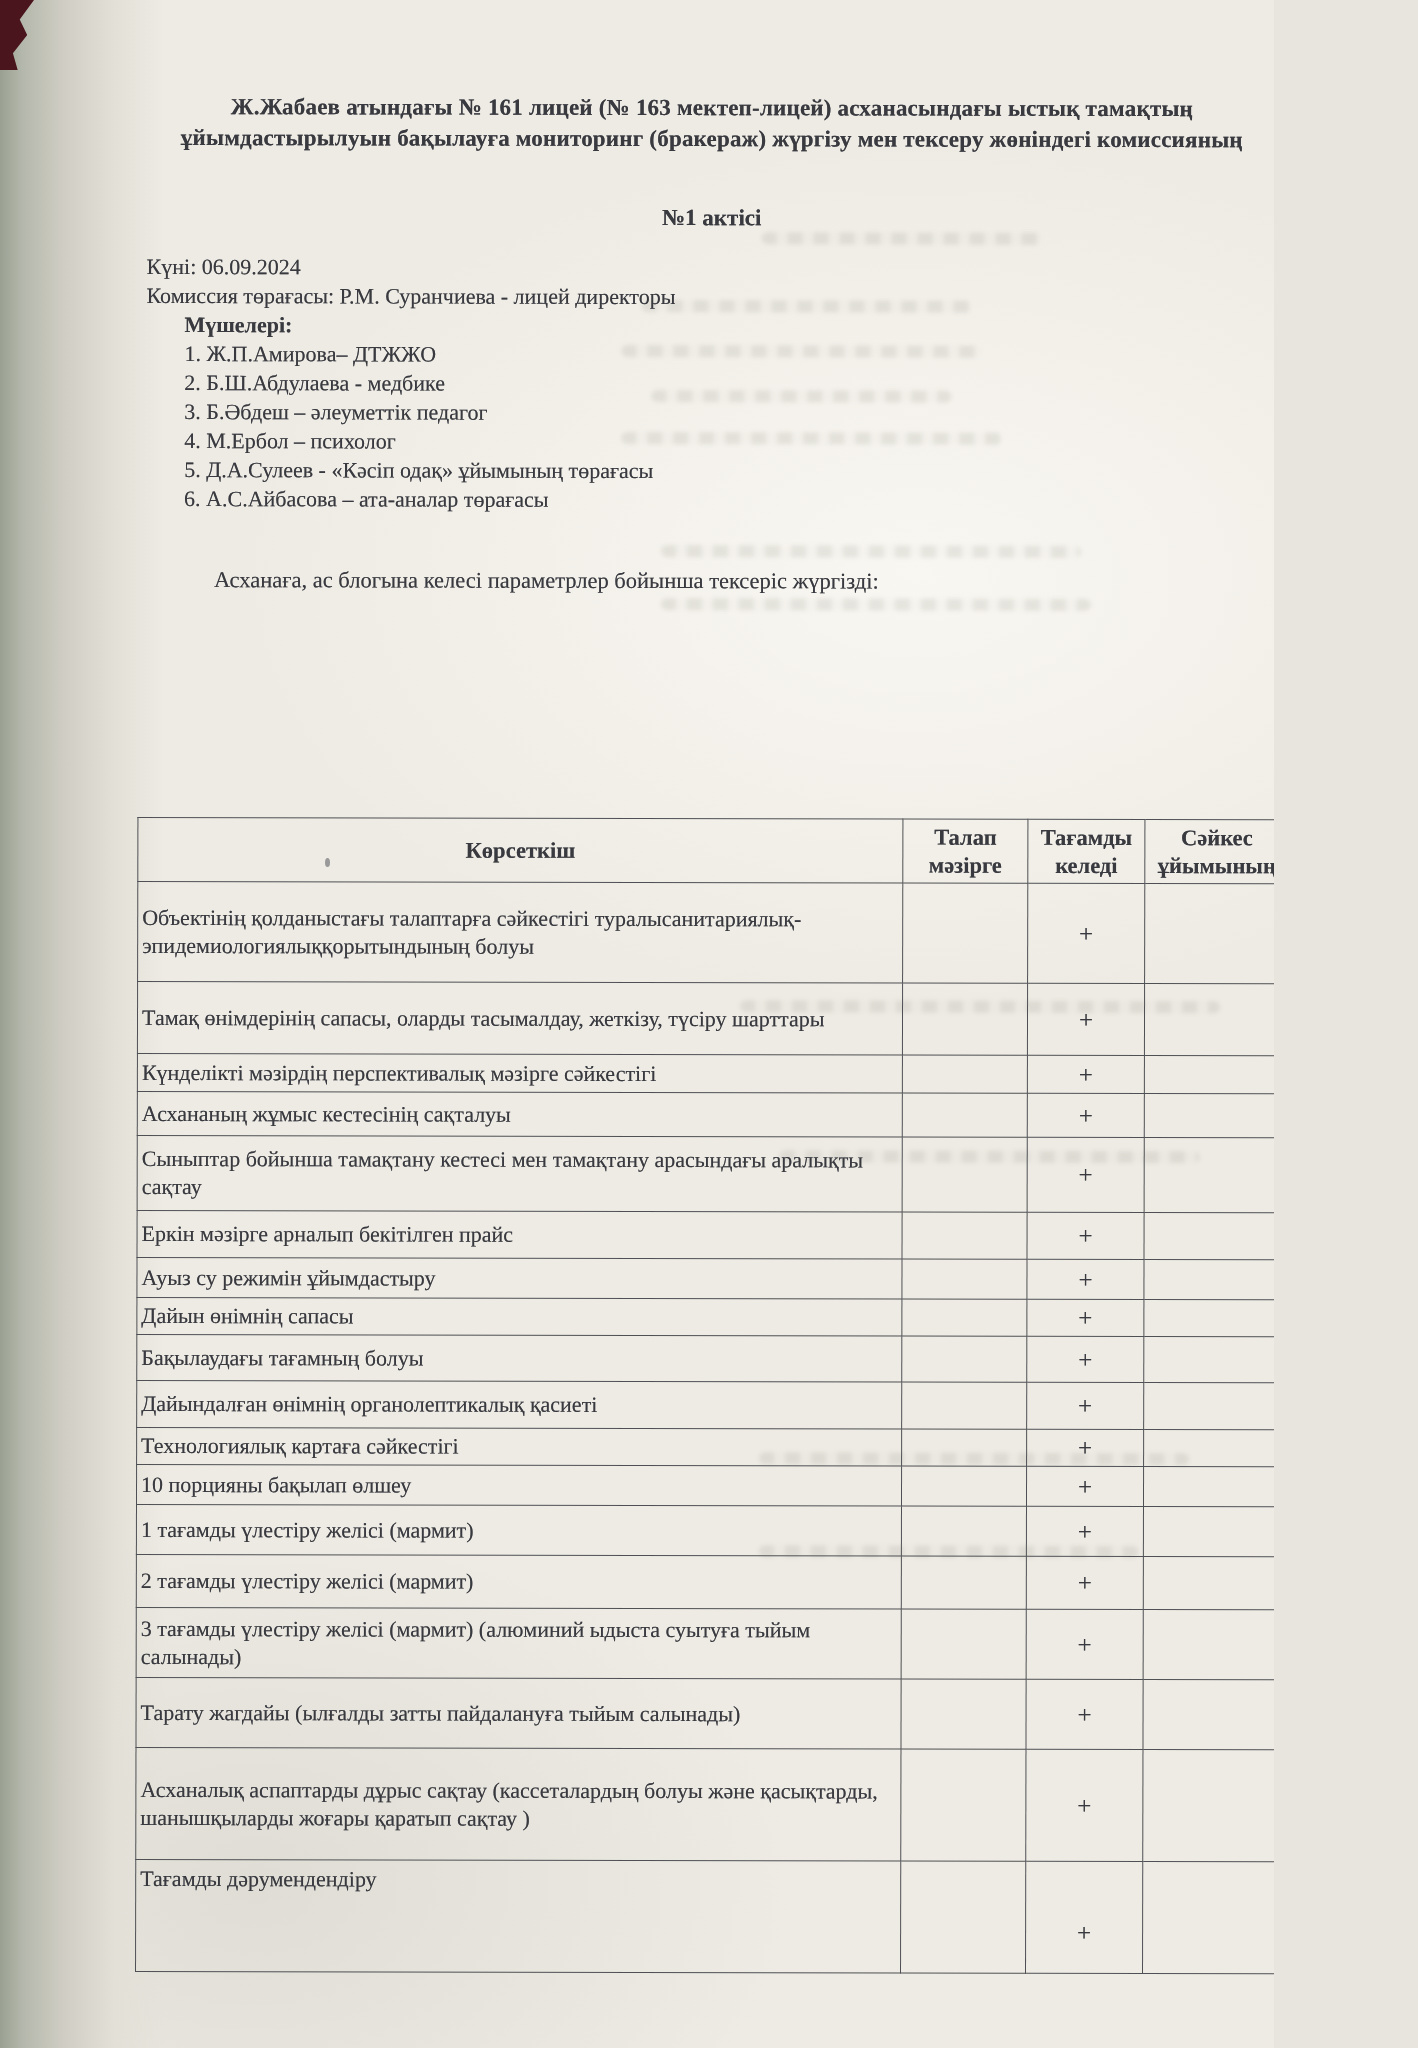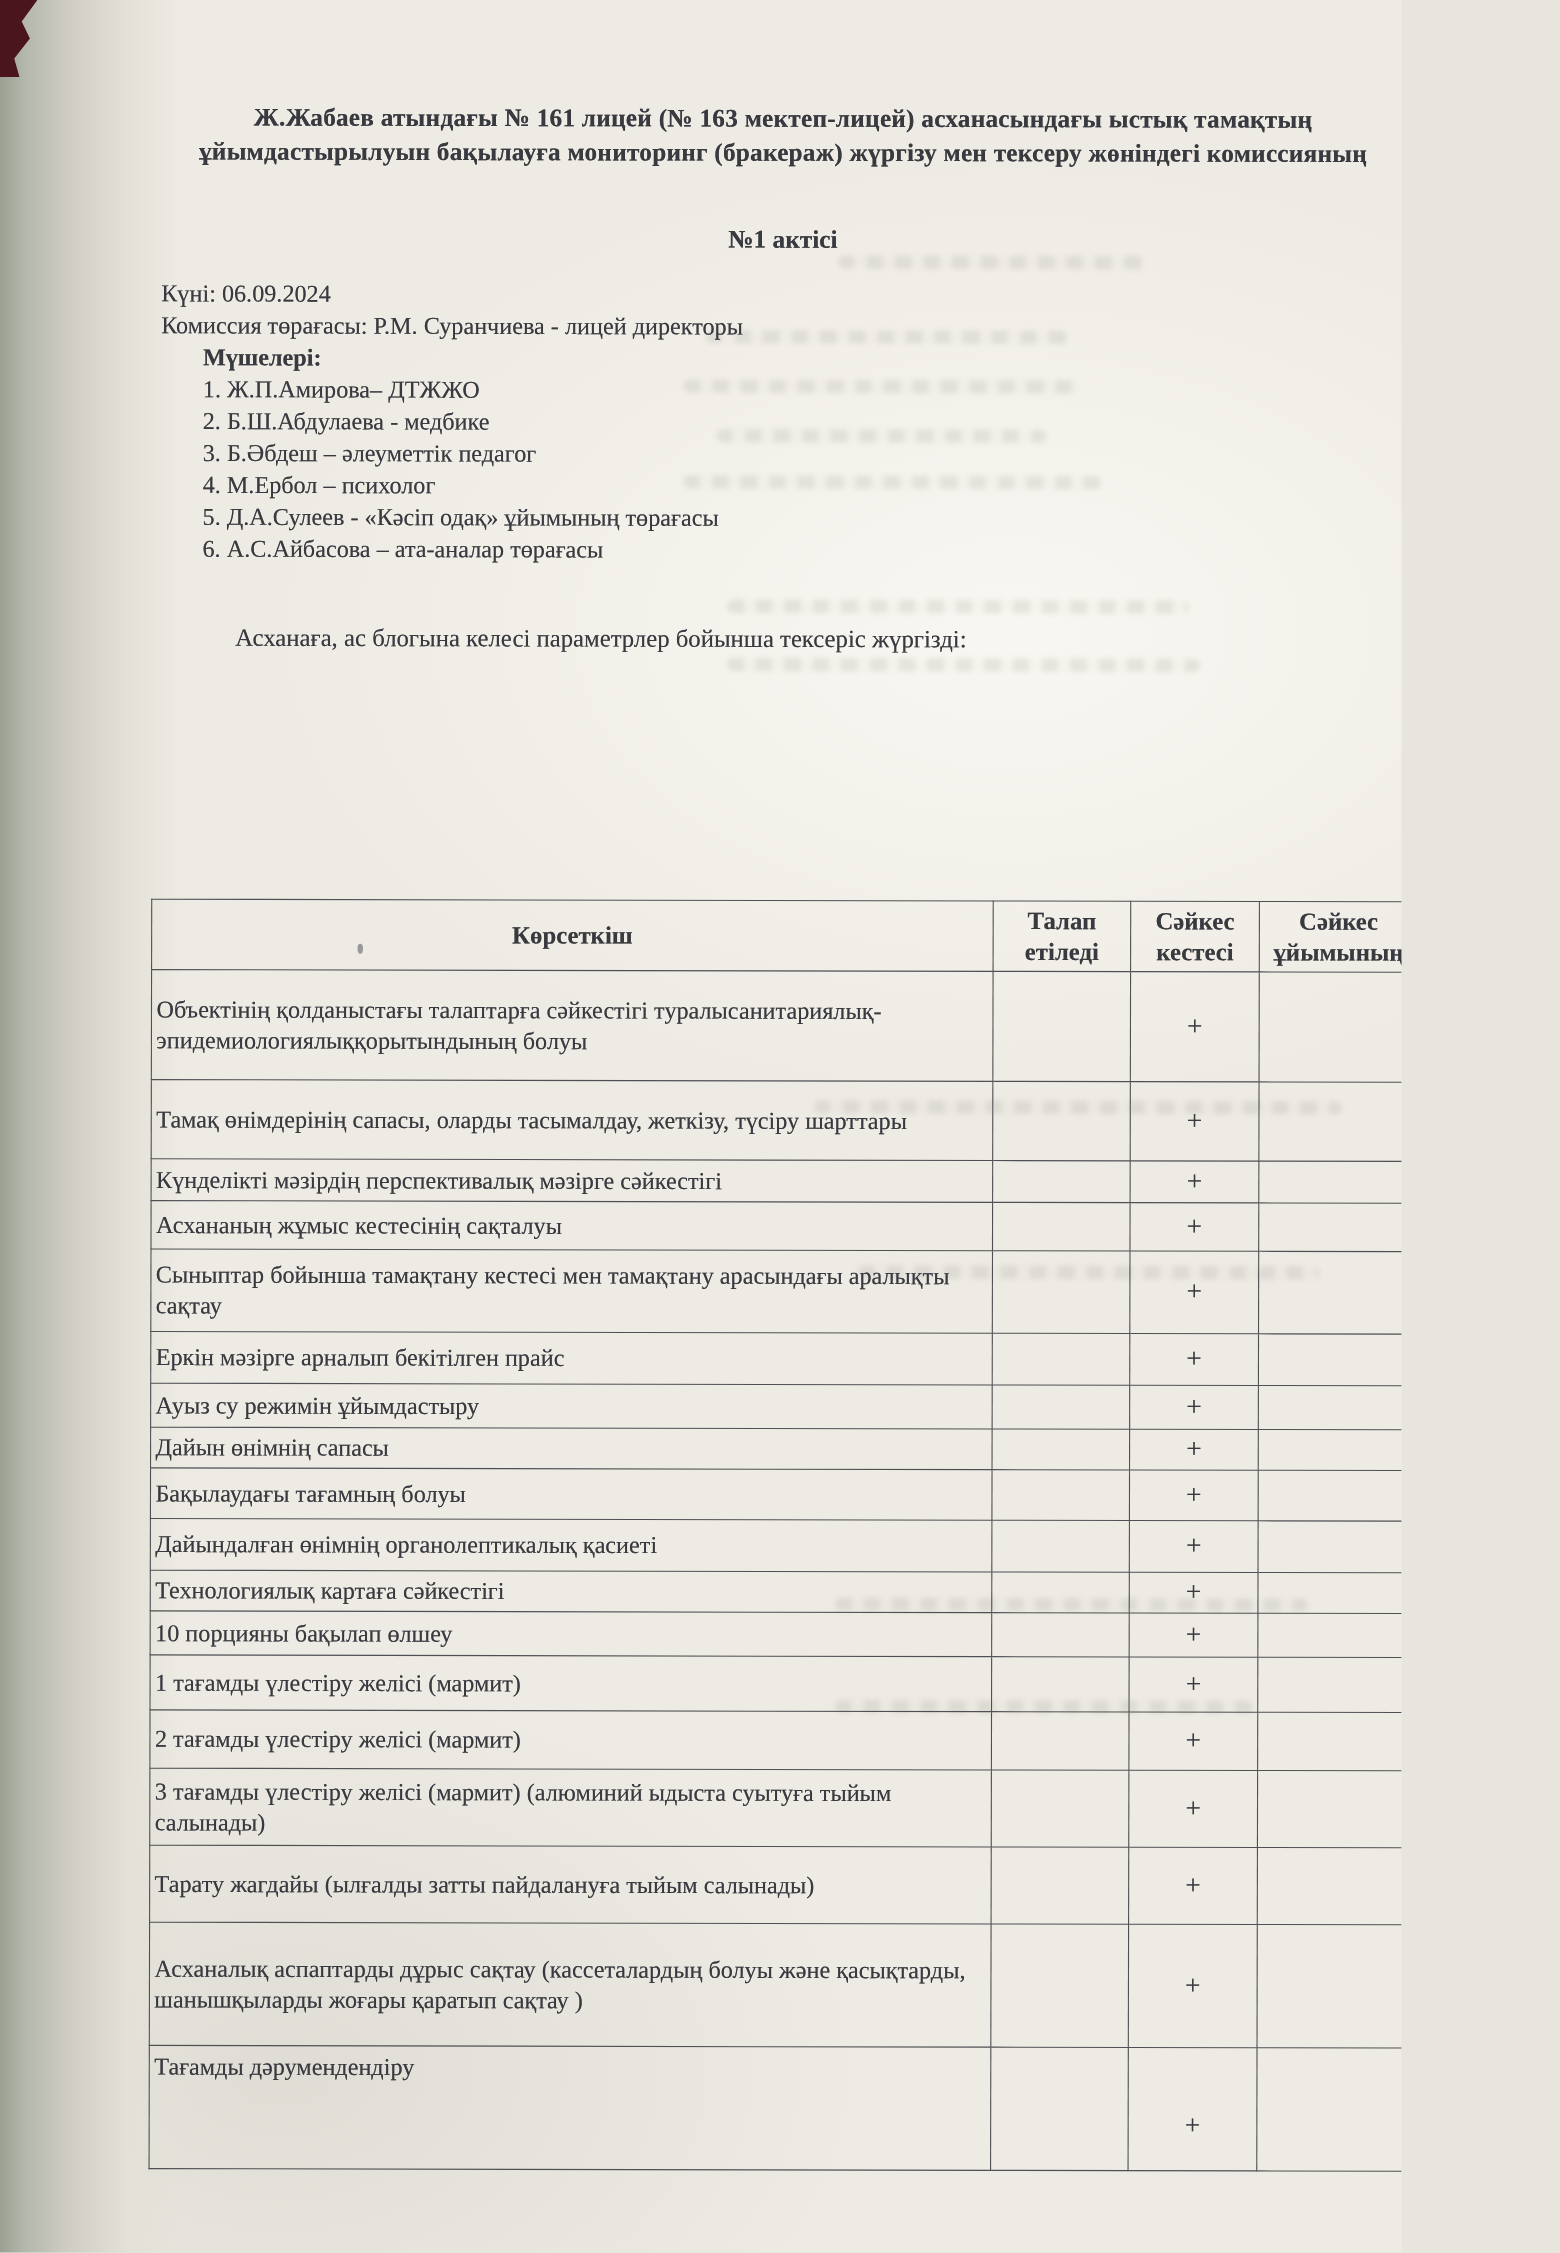--- a/index.html
+++ b/index.html
@@ -114,22 +114,22 @@
       <colgroup>
         <col style="width:765px">
           <col style="width:125px">
           <col style="width:117px">
           <col style="width:144px">
           <col style="width:130px">
       </colgroup>
       <thead>
         <tr style="height:64px;">
           <th>Көрсеткіш</th>
-          <th>Талап етіледі</th>
-          <th>Сәйкес кестесі</th>
+          <th>Талап мәзірге</th>
+          <th>Тағамды келеді</th>
           <th>Сәйкес ұйымының</th>
           <th>Ескерту</th>
         </tr>
       </thead>
       <tbody id="inspection-body">
           <tr style="height: 100px;">
             <td class="cell-indicator">Объектінің қолданыстағы талаптарға сәйкестігі туралысанитариялық-эпидемиологиялыққорытындының болуы</td>
             <td class="cell-mark"></td>
             <td class="cell-mark">+</td>
             <td class="cell-mark"></td>

